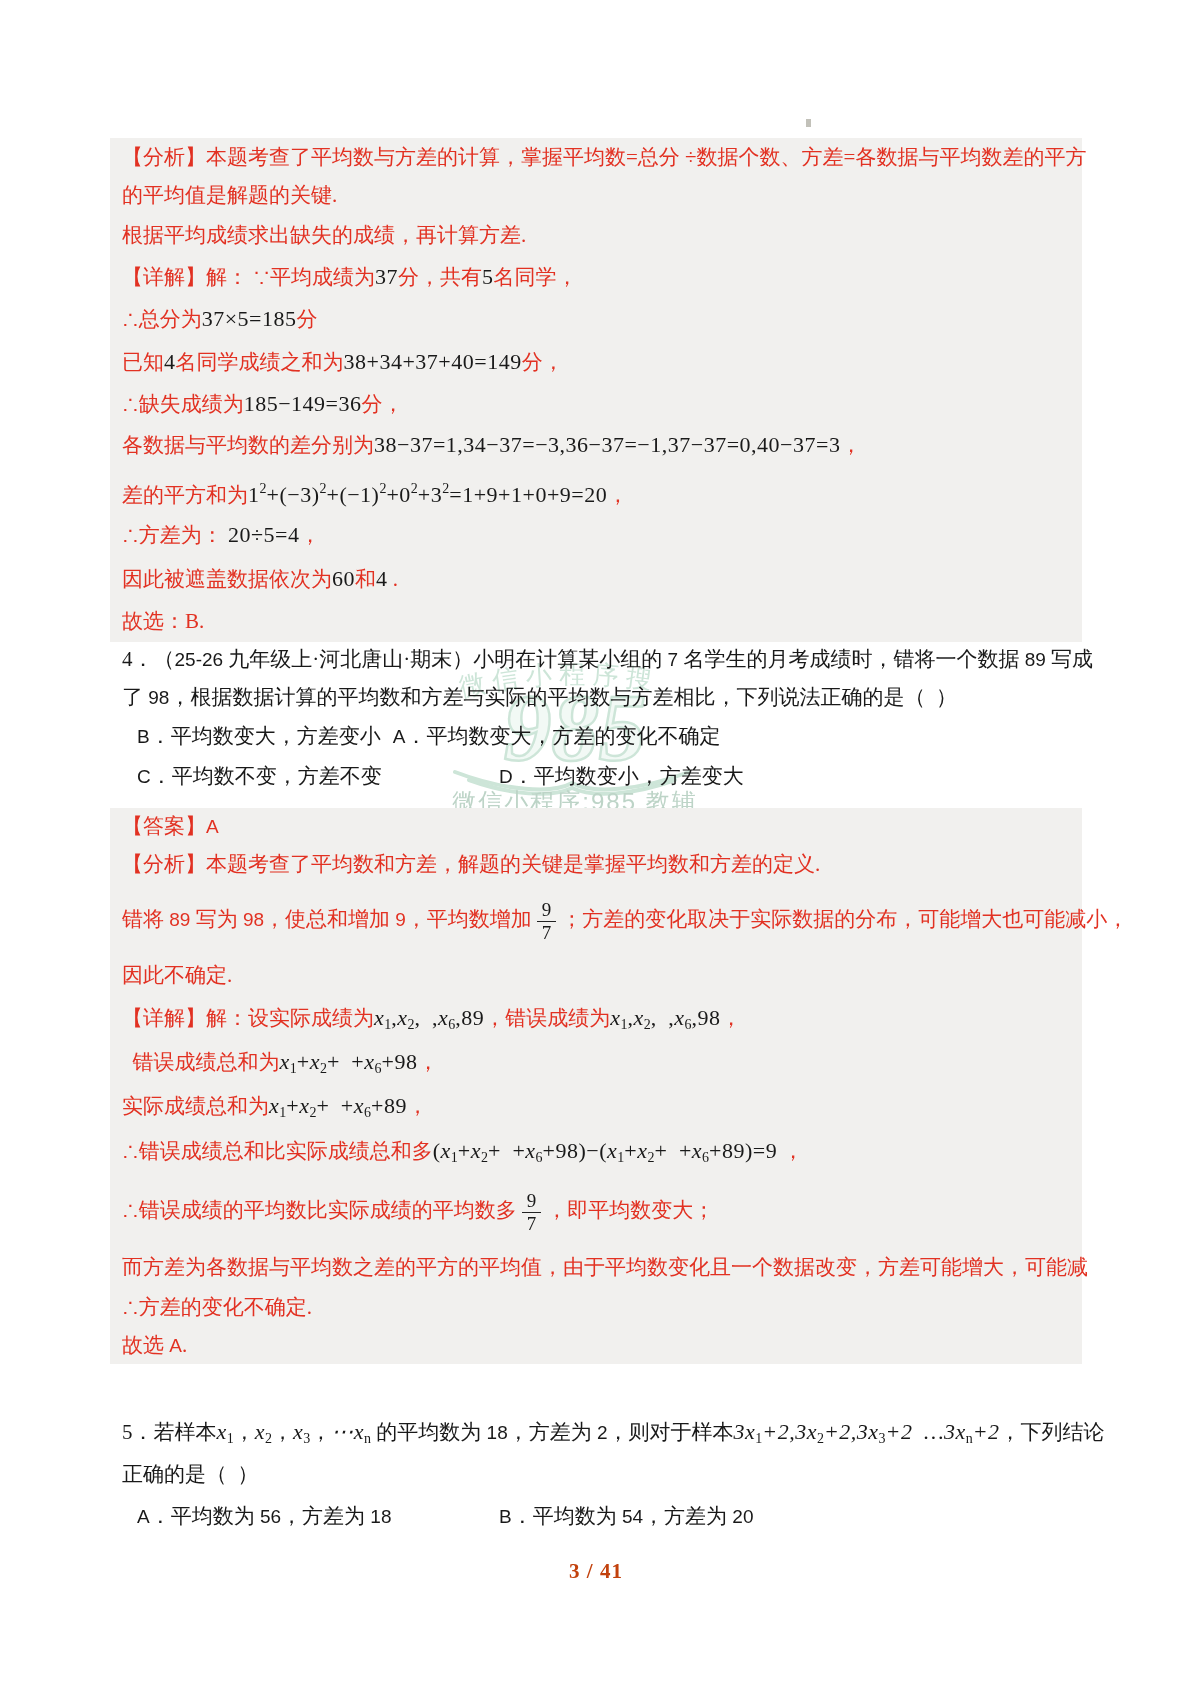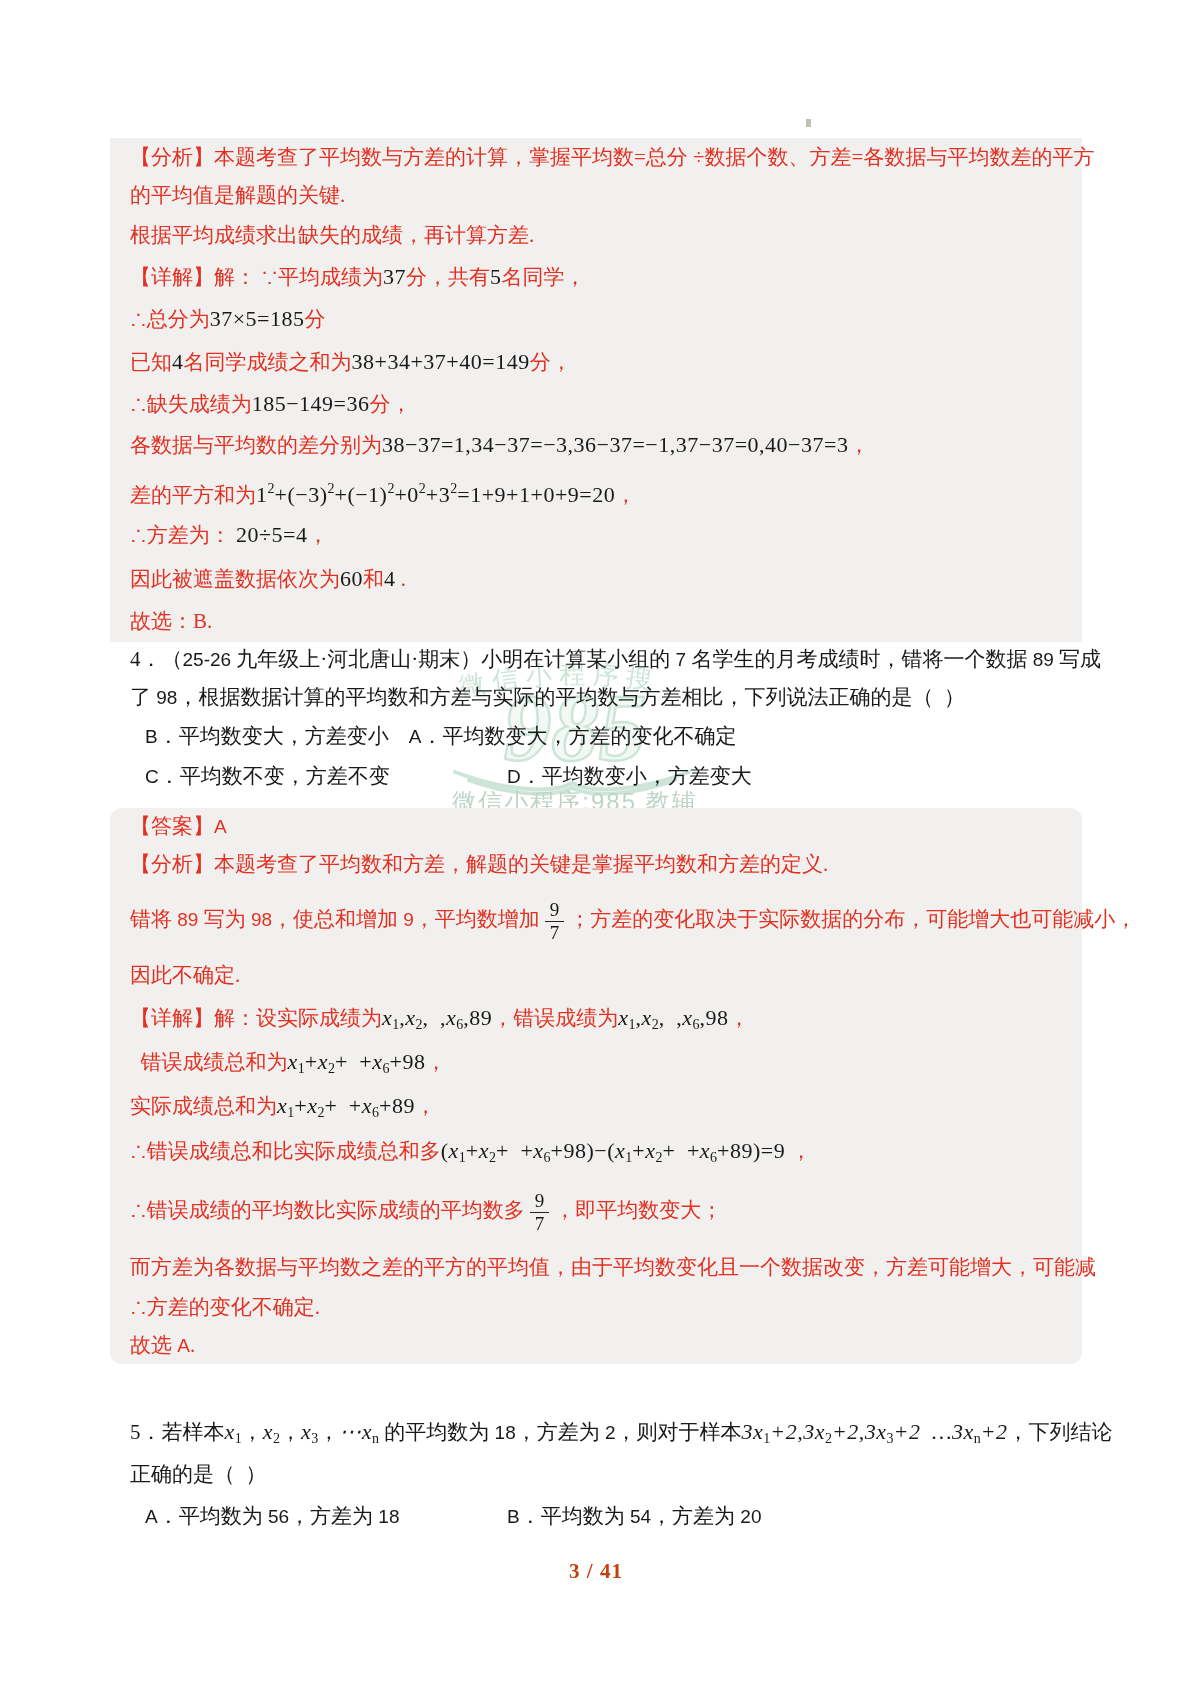--- a/index.html
+++ b/index.html
@@ -17,26 +17,26 @@
   .corner-mark{position:absolute;left:806px;top:119px;width:5px;height:8px;background:#b3b2a8;opacity:.8;}
 
   .watermark{position:absolute;left:385px;top:648px;z-index:0;}
   .wm-arc-text{fill:var(--wm);font-family:"Liberation Sans","DejaVu Sans",sans-serif;}
   .wm-big{fill:#f2f9f5;stroke:var(--wm);stroke-width:2.4px;font-family:"Liberation Serif",serif;font-weight:bold;}
   .wm-cap{fill:var(--wm-dark);font-family:"Liberation Sans","DejaVu Sans",sans-serif;}
 
   section{position:absolute;left:110px;width:972px;z-index:1;}
   .hl{background:var(--hl-bg);color:var(--red);}
   .blockA{top:138px;}
-  .blockB{top:808px;border-radius:12px;}
+  .blockB{top:808px;}
   .qsec{color:var(--ink);}
   .q4{top:640px;}
   .q5{top:1410px;}
 
-  .ln{white-space:pre;padding-left:20px;font-size:21px;overflow:visible;}
+  .ln{white-space:pre;padding-left:12px;font-size:21px;overflow:visible;}
   .h36{height:36px;line-height:36px;}
   .h38{height:38px;line-height:38px;}
   .h40{height:40px;line-height:40px;}
   .h42{height:42px;line-height:42px;}
   .h44{height:44px;line-height:44px;}
   .h46{height:46px;line-height:46px;}
   .h70{height:70px;line-height:70px;}
   .h72{height:72px;line-height:72px;}
 
   .opts{display:flex;padding-left:15px;}

